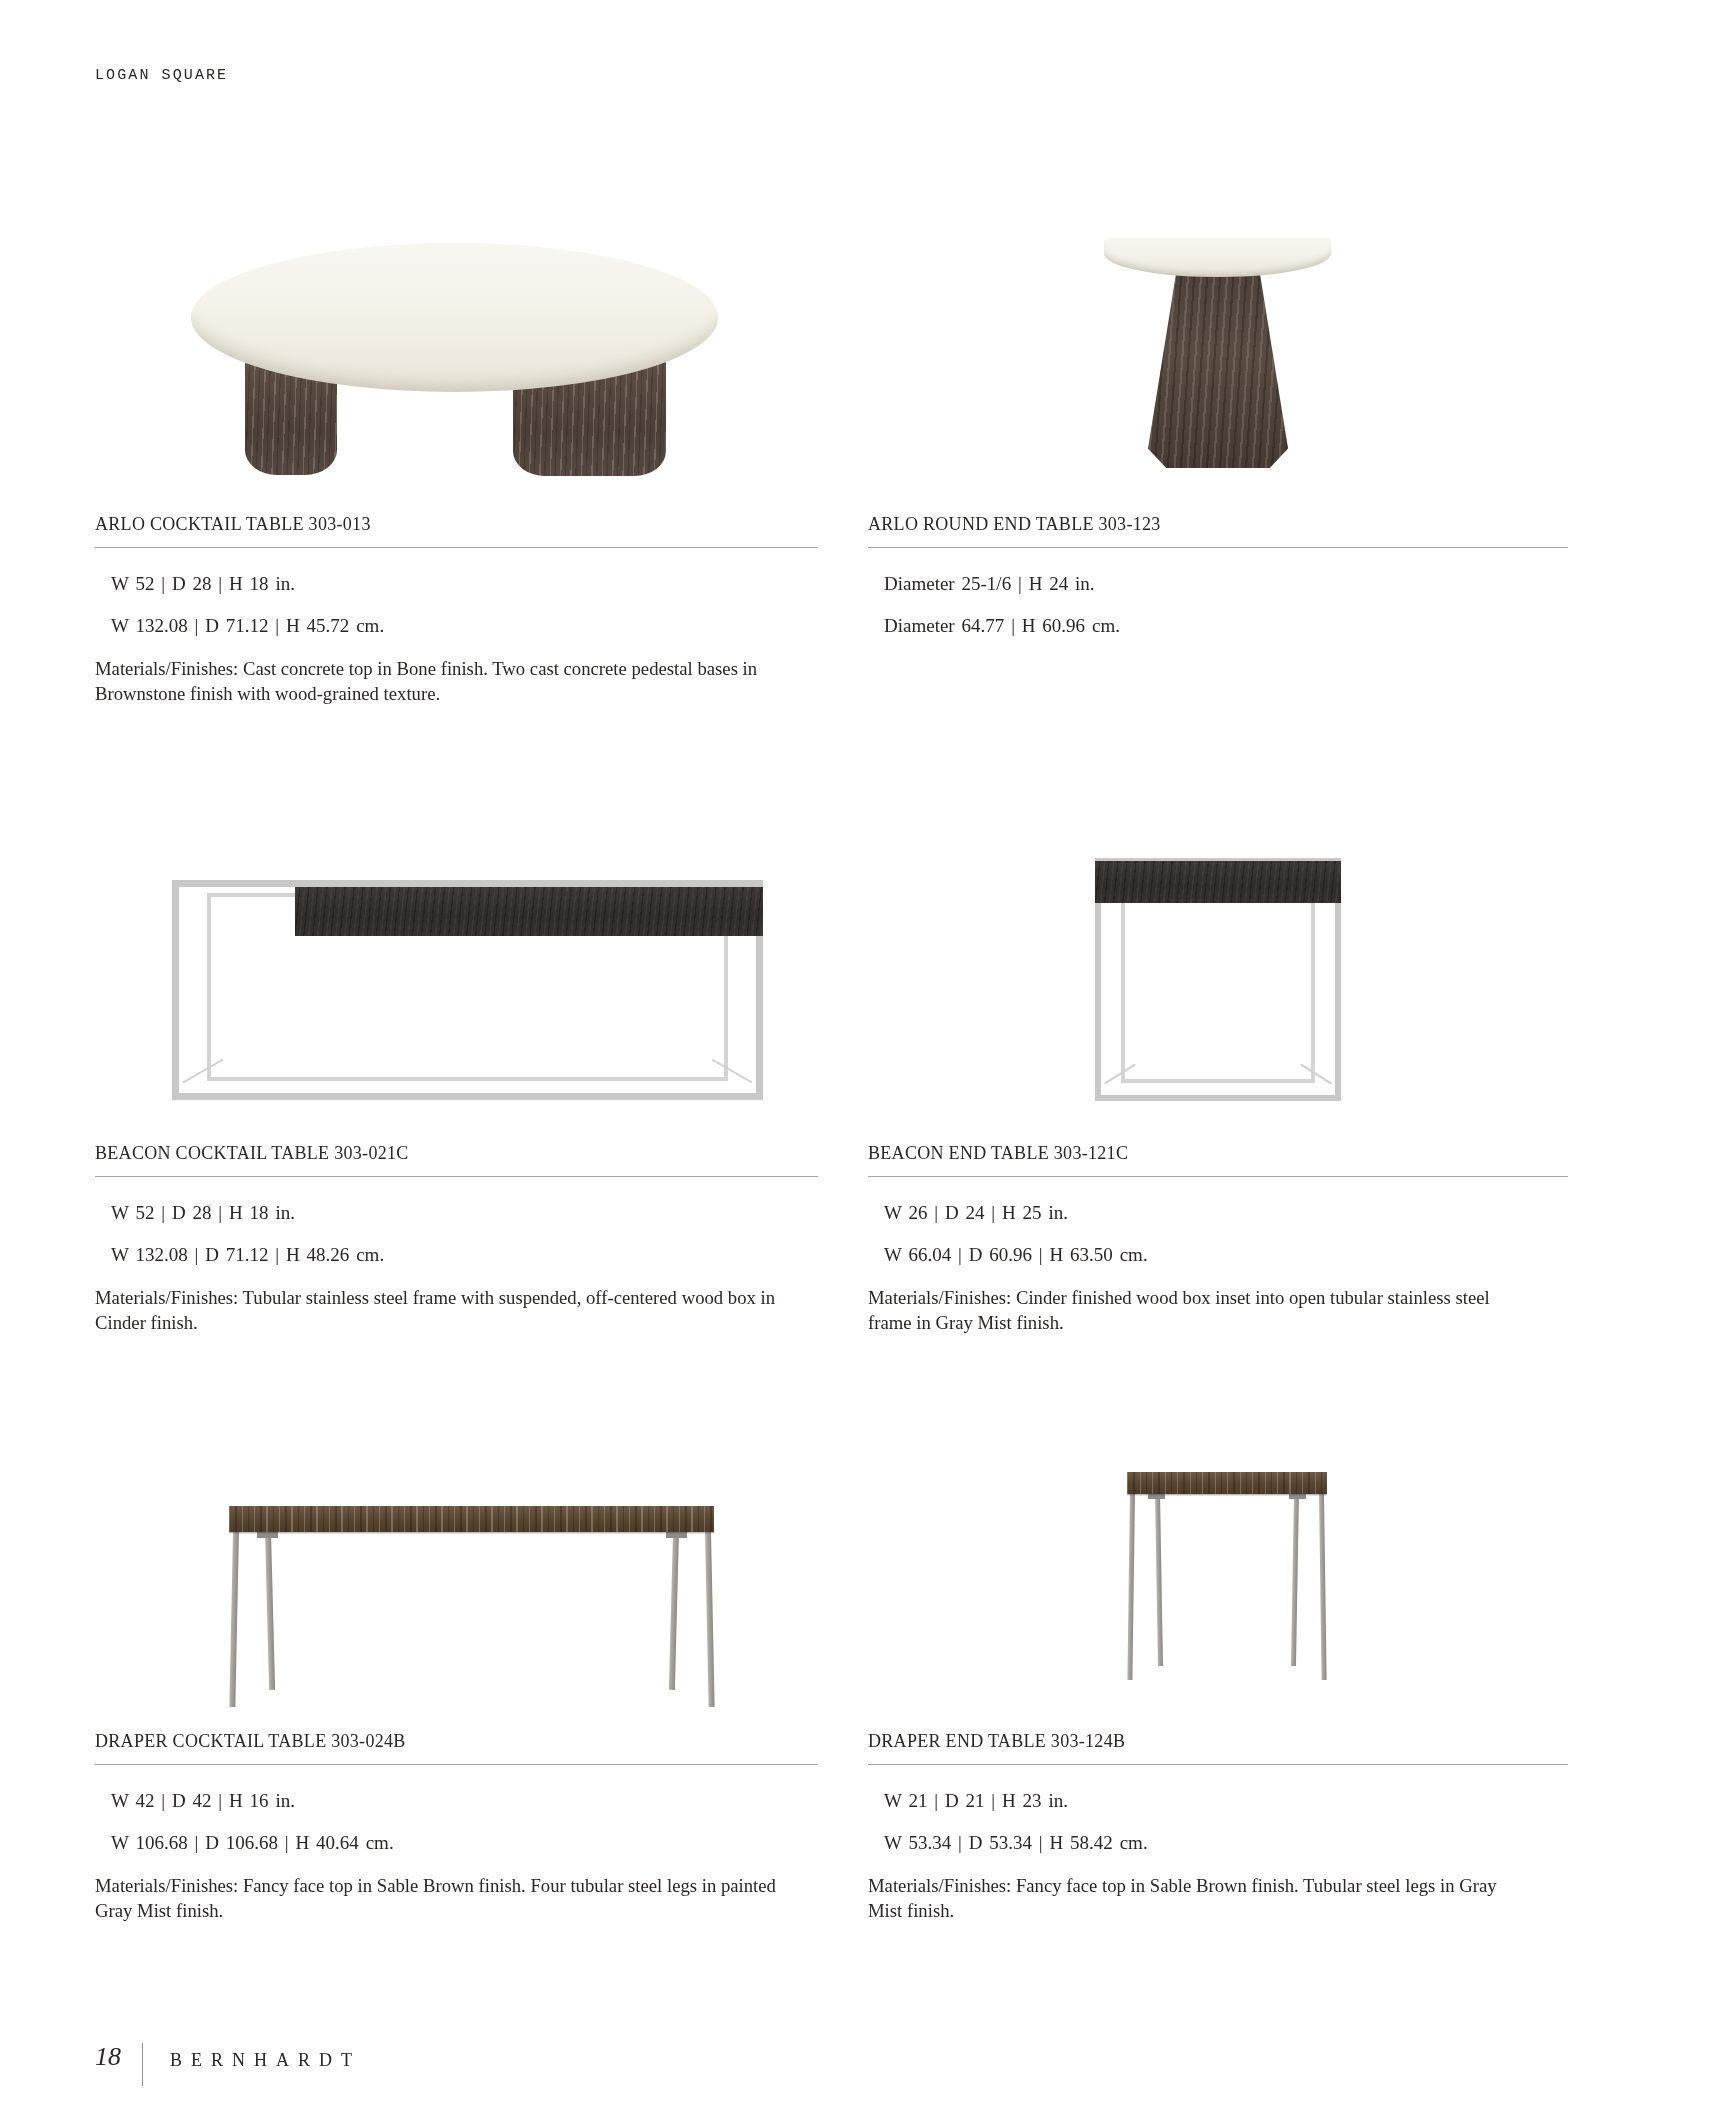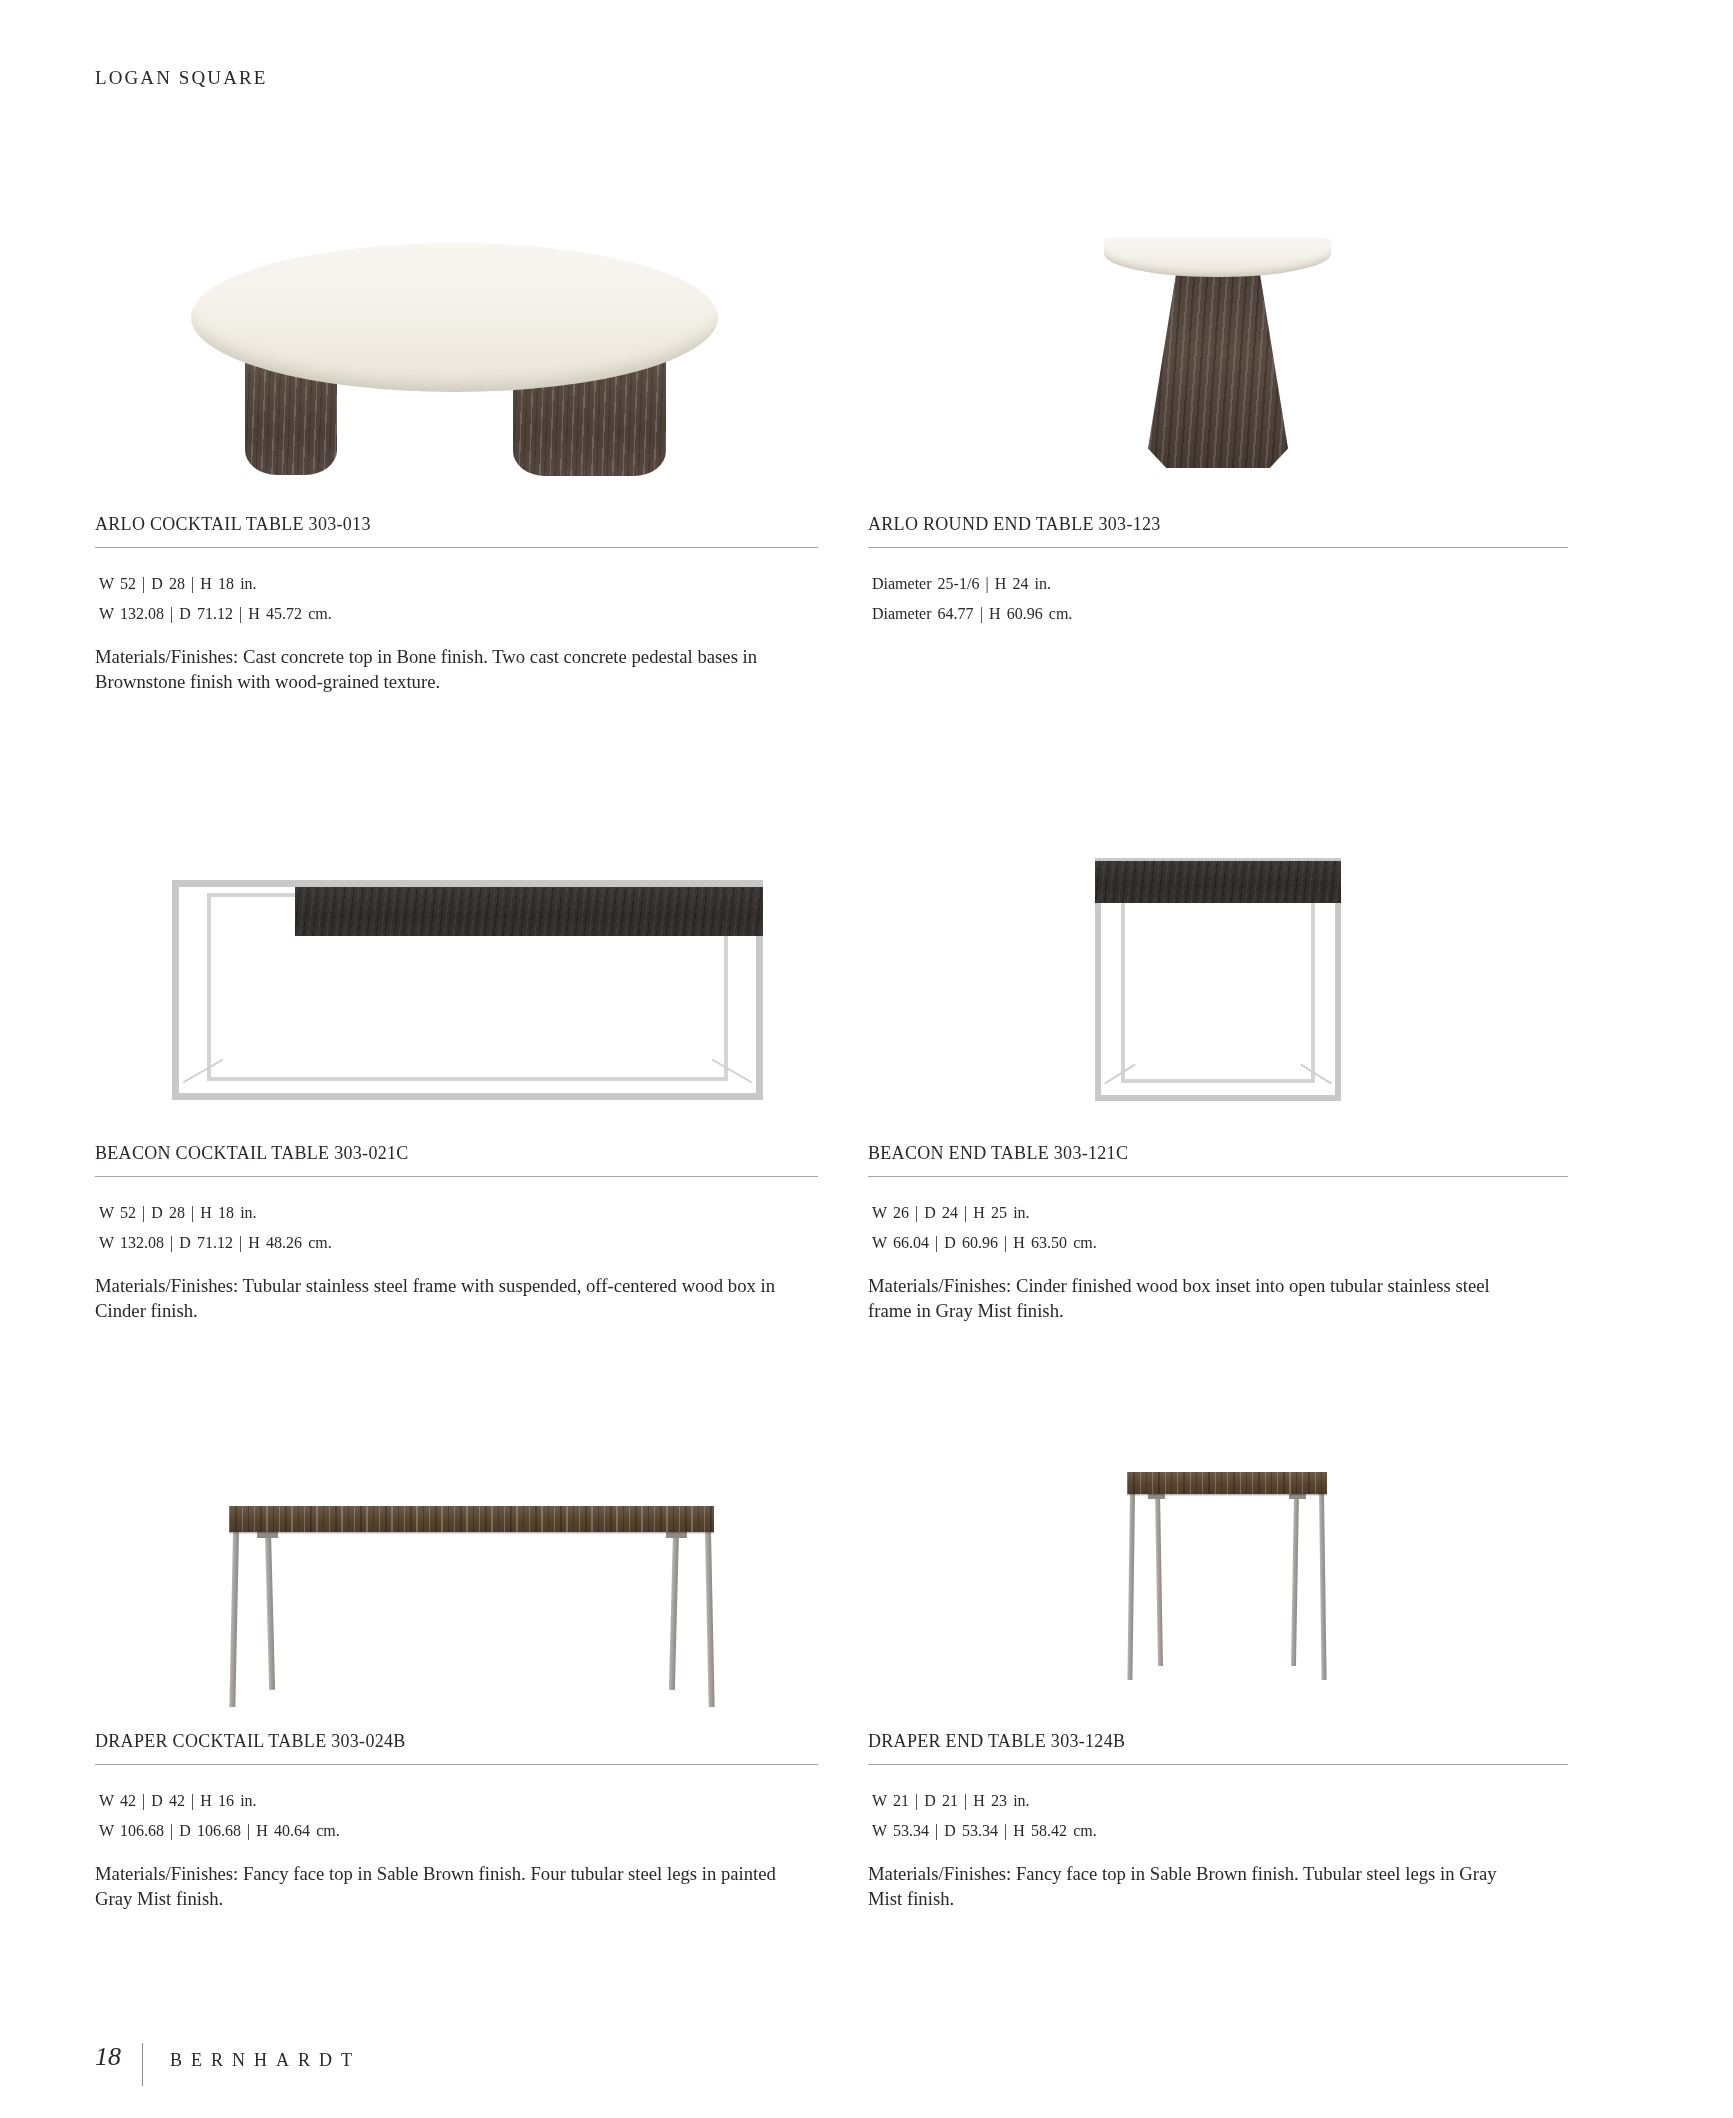--- a/index.html
+++ b/index.html
@@ -8,21 +8,21 @@
     width:1733px; height:2119px;
     background:#ffffff;
     font-family:"Liberation Serif", serif;
     color:#2b2726;
     overflow:hidden;
   }
 
   
   .collection-title {
     position:absolute; left:95px; top:67px;
-    font-size:19px; letter-spacing:2.1px; color:#2b2726;
+    font-size:15px; letter-spacing:2.1px; color:#2b2726;font-family:Liberation Mono, monospace;
   }
   .footer { position:absolute; left:95px; top:2042px; height:49px; }
   .page-number {
     position:absolute; left:0; top:0;
     font-size:26px; font-style:italic; color:#2b2726;
   }
   .footer-divider {
     position:absolute; left:47px; top:1.4px; width:1.4px; height:43px; background:#8f8f8f;
   }
   .brand-name {
@@ -32,21 +32,21 @@
 
   
   .cell { position:absolute; }
   .cell.c-left  { left:95px;  width:723px; }
   .cell.c-right { left:868px; width:700px; }
   .cell .p-title {
     font-size:18px; font-weight:400; letter-spacing:0.3px;
     margin:0 0 9.7px 0; line-height:26px; white-space:nowrap;
   }
   .cell .title-rule { height:1.4px; background:#a4a4a4; margin:0 0 23px 0; }
-  .cell .dims { margin:4px; font-size:16px; line-height:26px; word-spacing:2.1px; }
+  .cell .dims { margin:16px; font-size:19px; line-height:26px; word-spacing:2.1px; }
   .cell .materials {
     margin:17.3px 0 0 0; font-size:18.7px; line-height:25px;
   }
   .cell.c-left  .materials { width:697px; }
   .cell.c-right .materials { width:648px; }
 
   
   .fig { position:absolute; }
   .fig * { position:absolute; }
 

